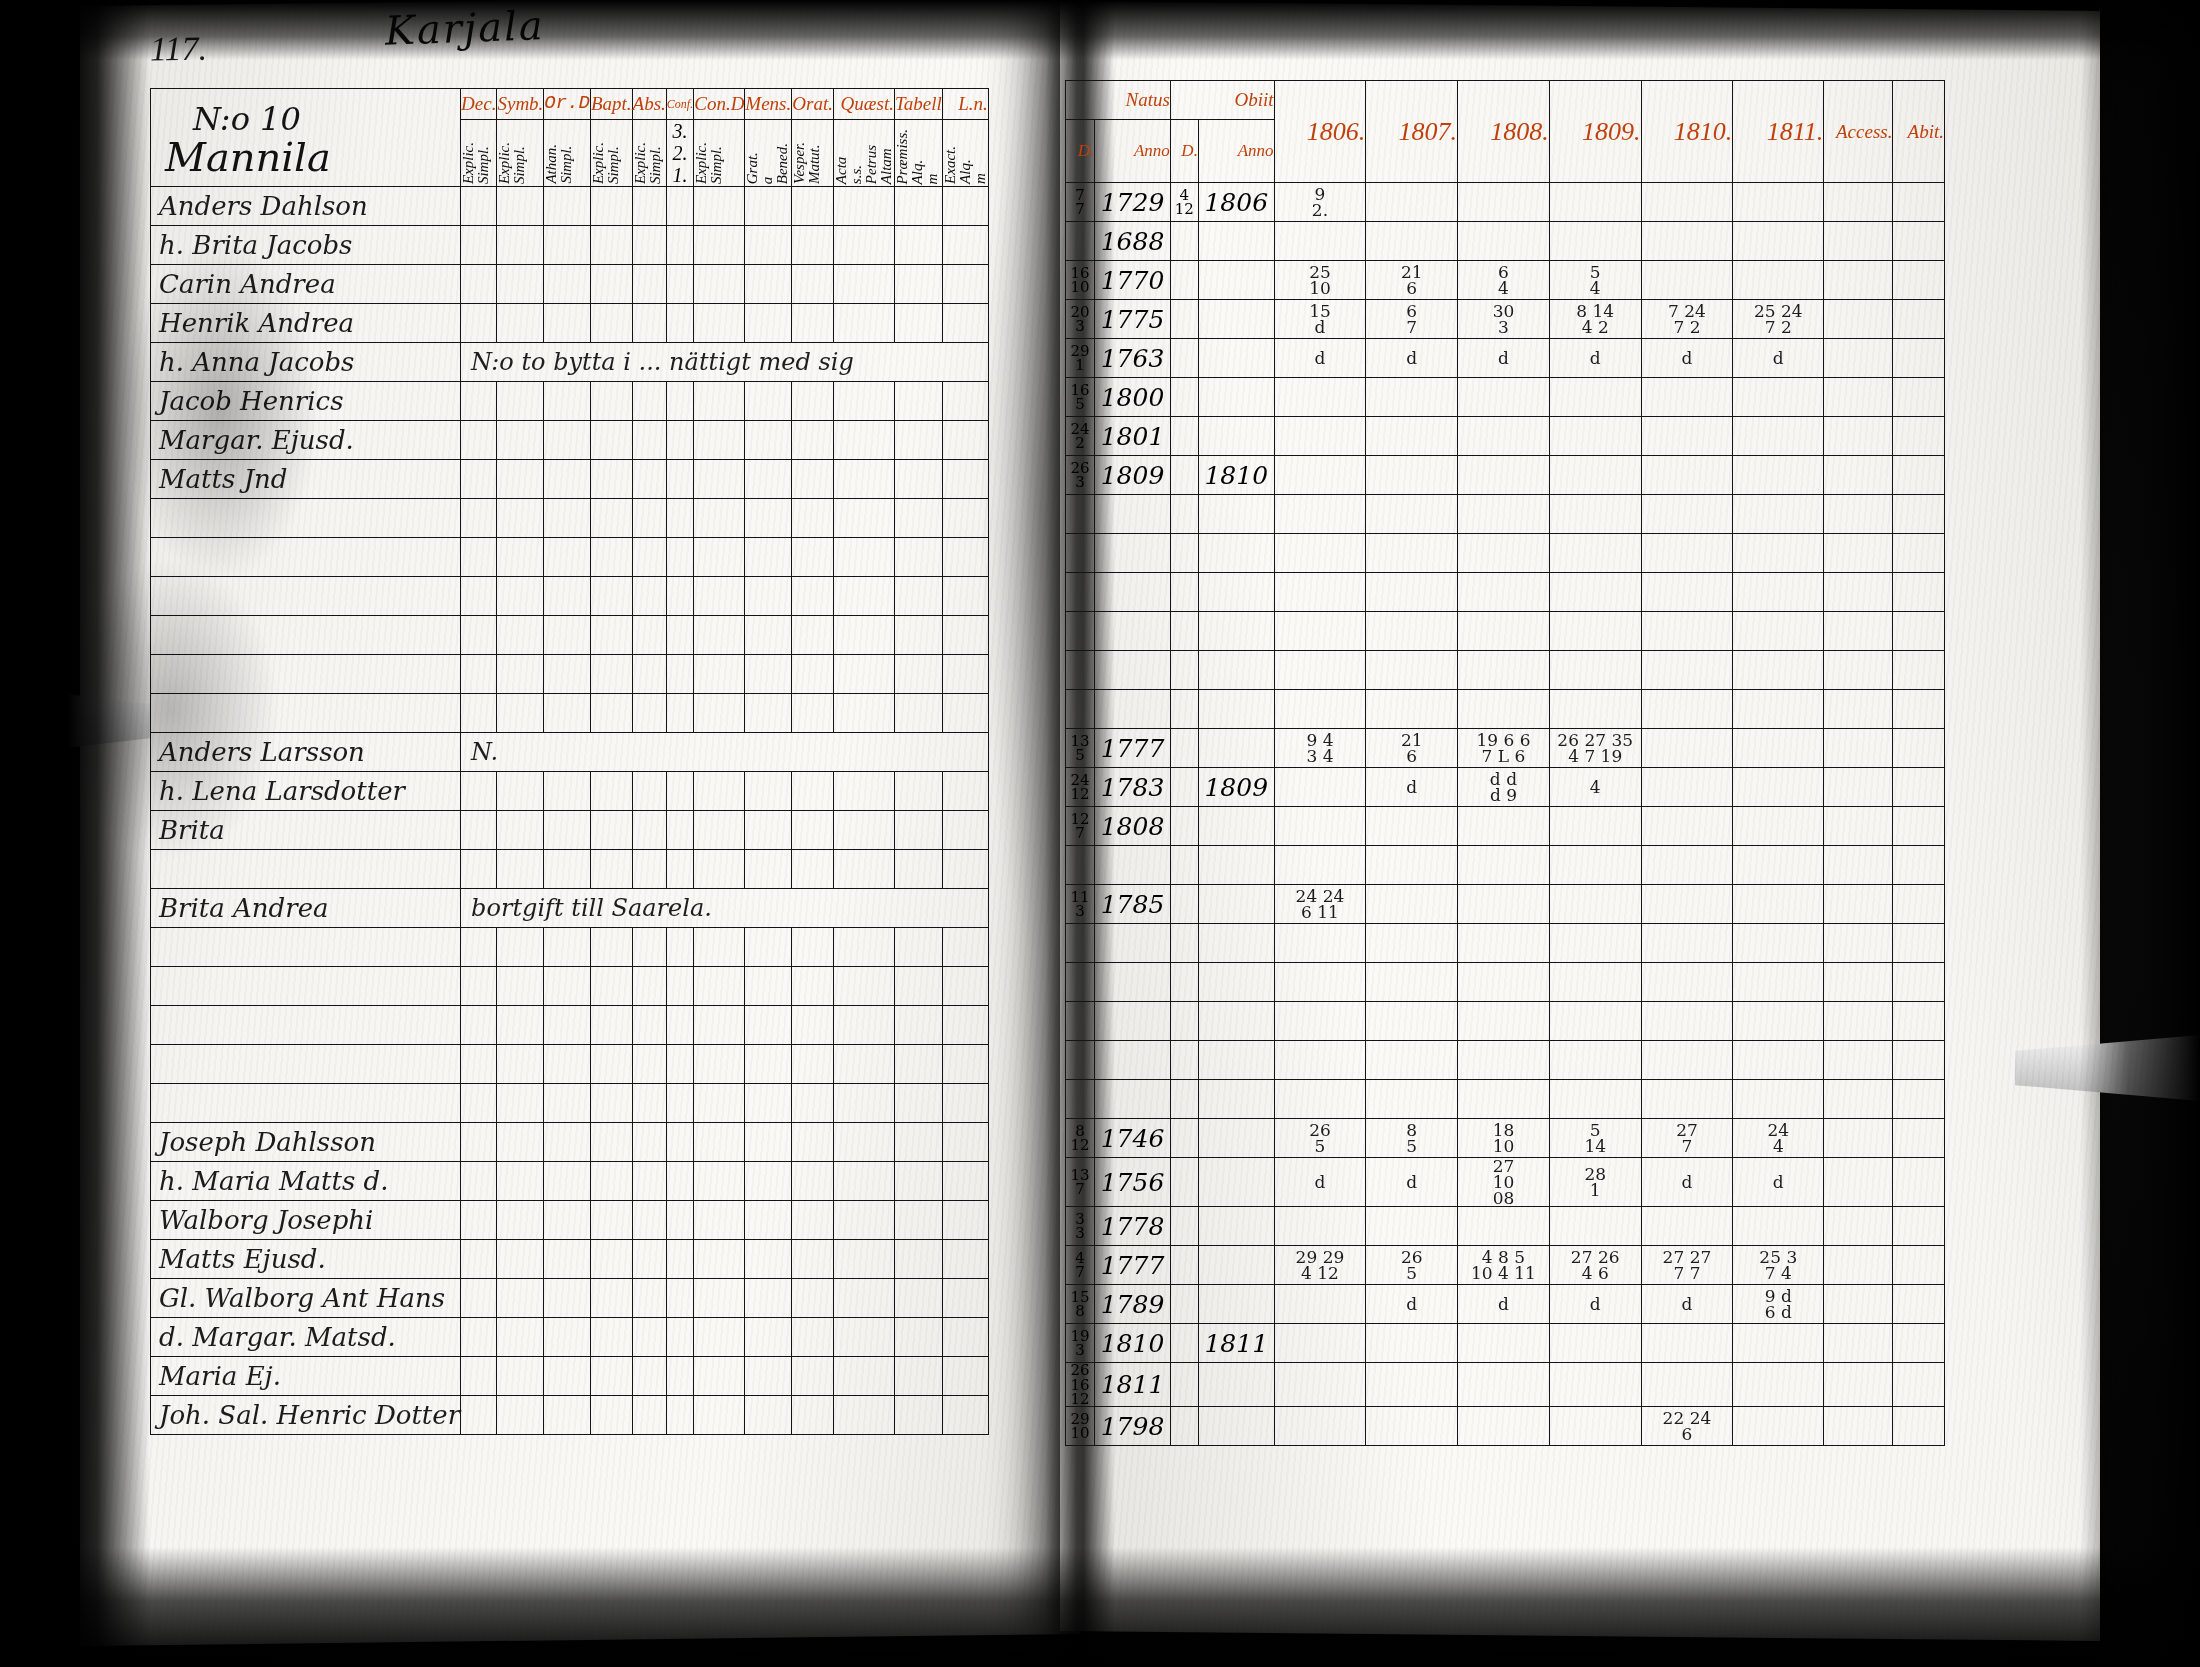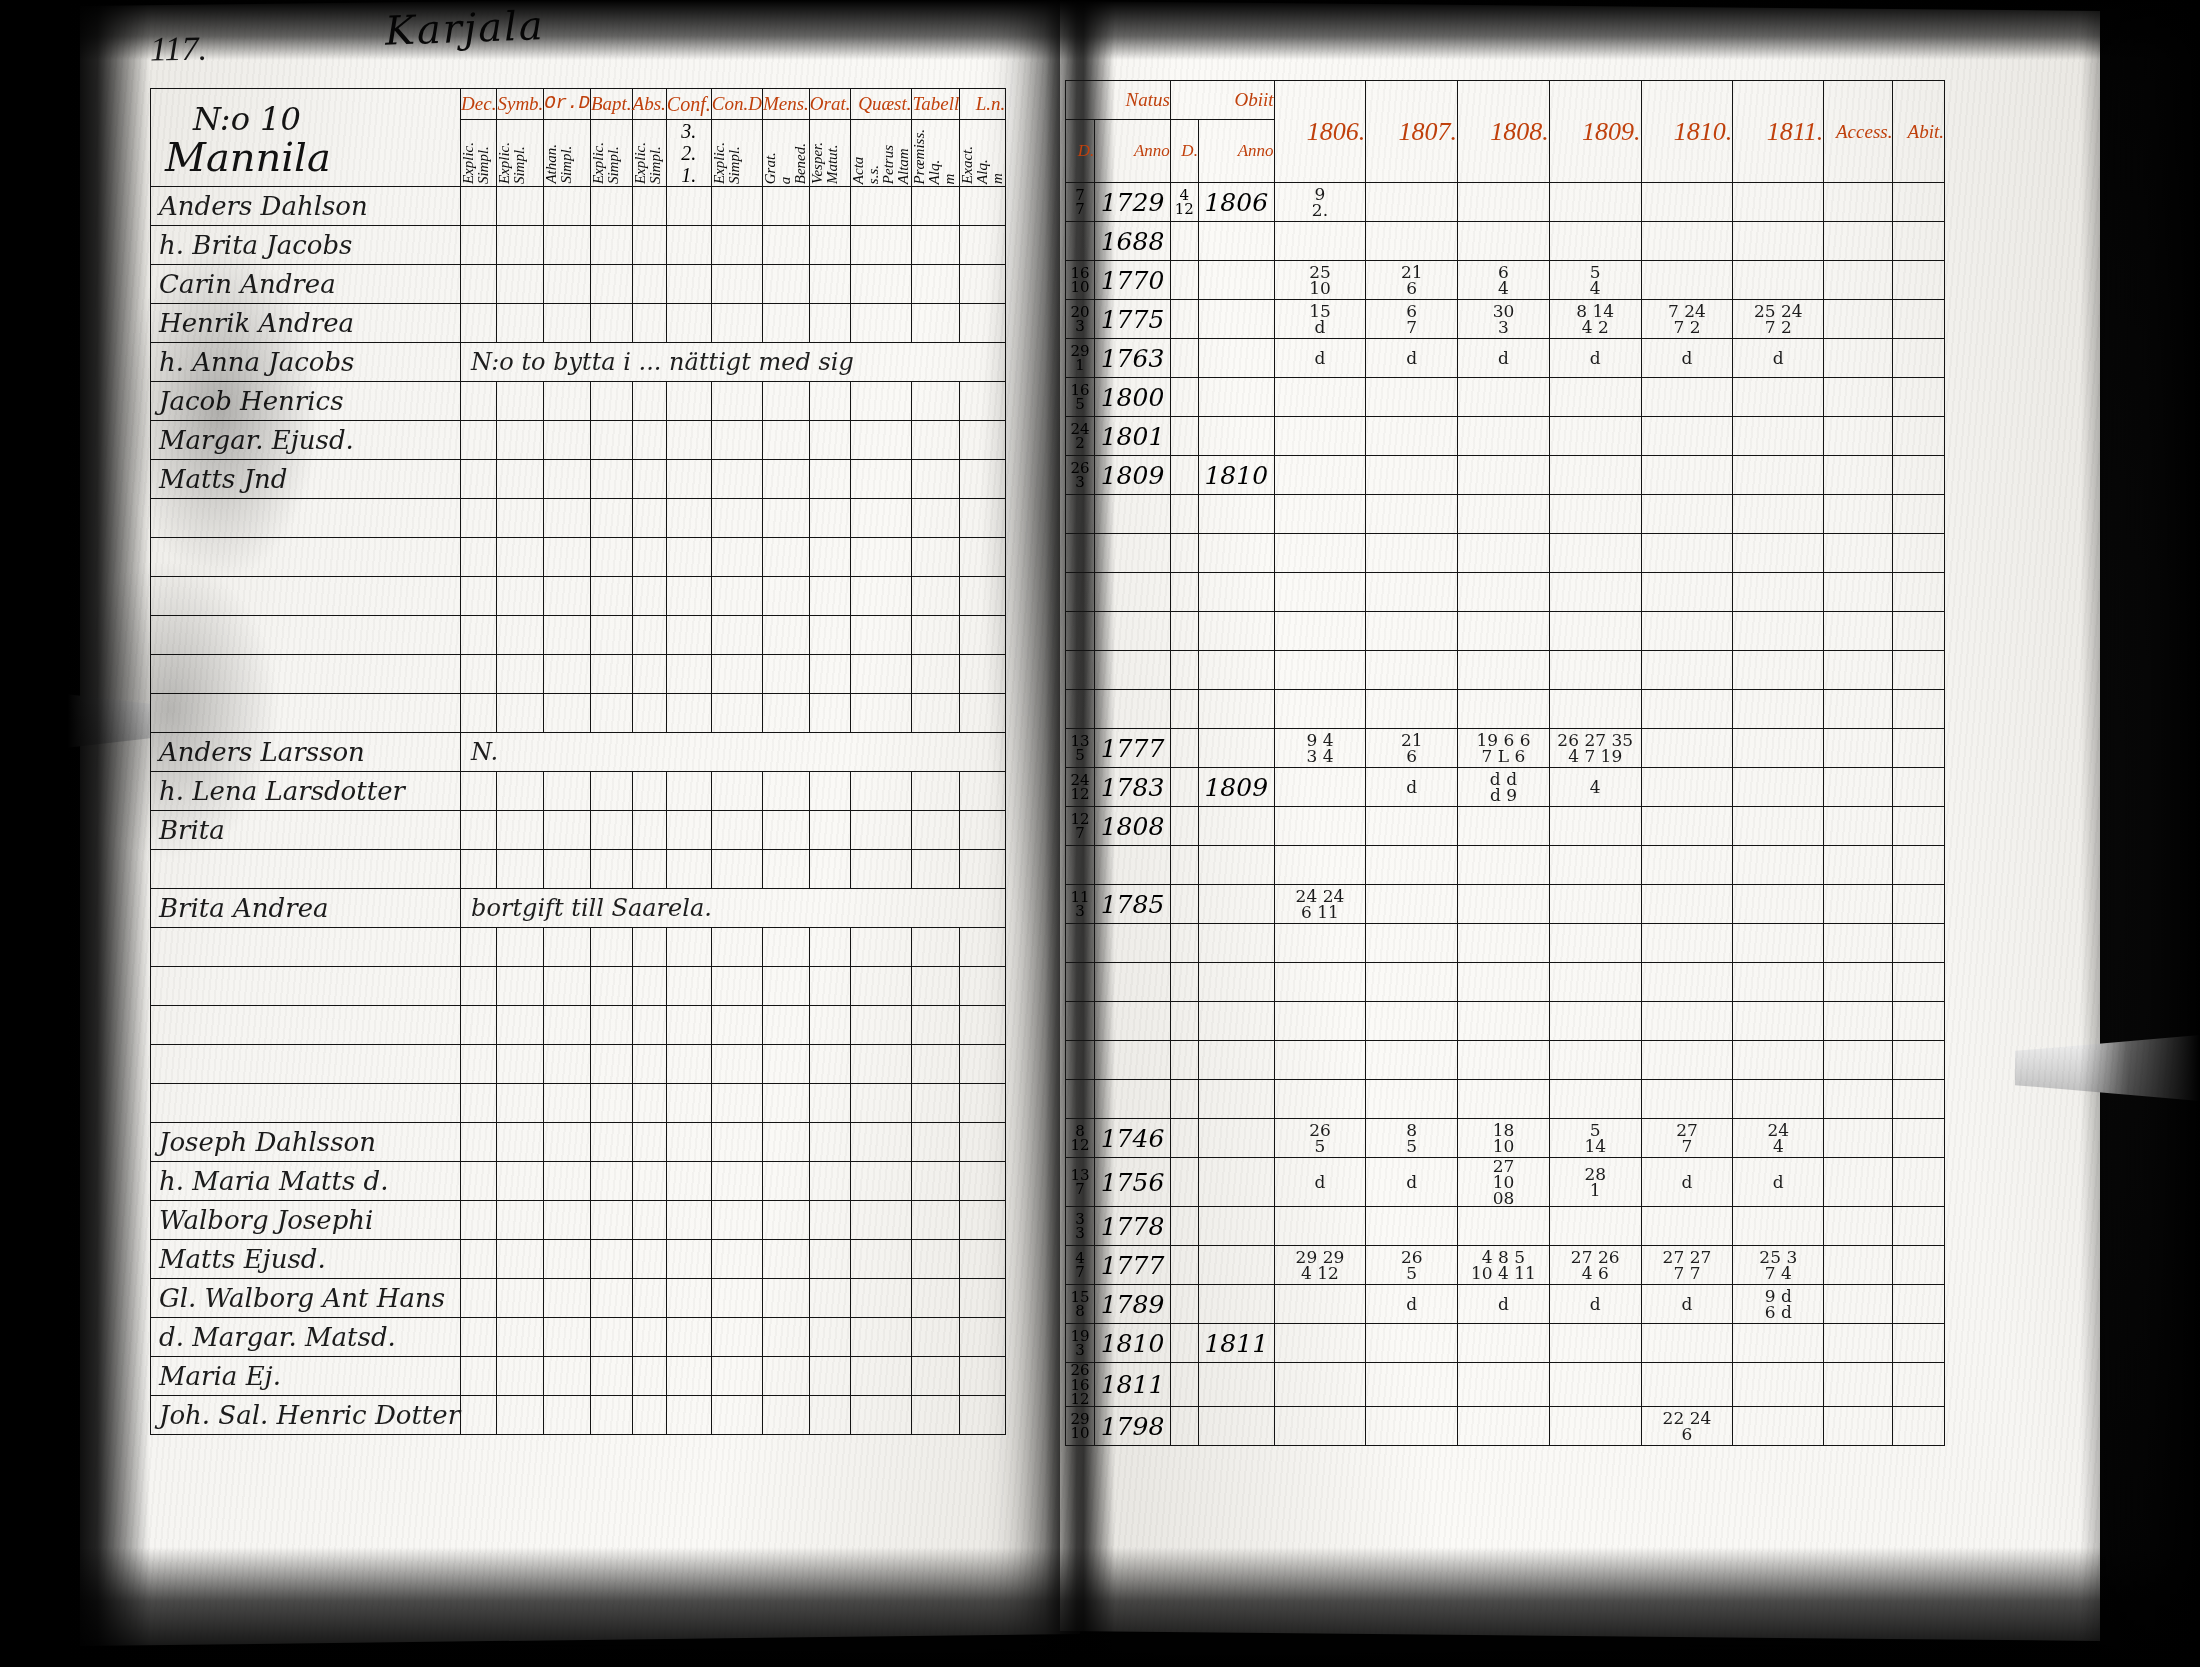--- a/index.html
+++ b/index.html
@@ -123,21 +123,21 @@
           <td rowspan="2" style="height: 96px; margin-left: 44px;">
             <div style="padding:4px 0 0 42px;font-size:32px;font-style:italic;font-family:'DejaVu Serif',serif;color:#141414;line-height:1;">N:o 10</div>
             <div style="padding:2px 0 0 14px;font-size:40px;font-style:italic;font-family:'DejaVu Serif',serif;color:#111;line-height:1;">Mannila</div>
           </td>
           <td class="hdr" style="height: 30px;">Dec.</td>
           <td class="hdr" style="height: 30px;">Symb.</td>
           <td class="hdr" style="height: 30px; font-family: Liberation Mono, monospace;">Or.D</td>
           <td class="hdr" style="height: 30px;">Bapt.</td>
           <td class="hdr" style="height: 30px;">Abs.</td>
           <td class="hdr" style="height: 30px;">
-            <div style="font-size:20px">Conf.</div>
+            <div style="font-size:12px">Conf.</div>
           </td>
           <td class="hdr" style="height: 30px;">Con.D</td>
           <td class="hdr" style="height: 30px;">Mens.</td>
           <td class="hdr" style="height: 30px;">Orat.</td>
           <td class="hdr" style="height: 30px;">Quæst.</td>
           <td class="hdr" style="height: 30px;">Tabell</td>
           <td class="hdr" style="height: 30px;">L.n.</td>
         </tr>
         <tr>
           <td style="height: 66px; vertical-align: bottom;">

